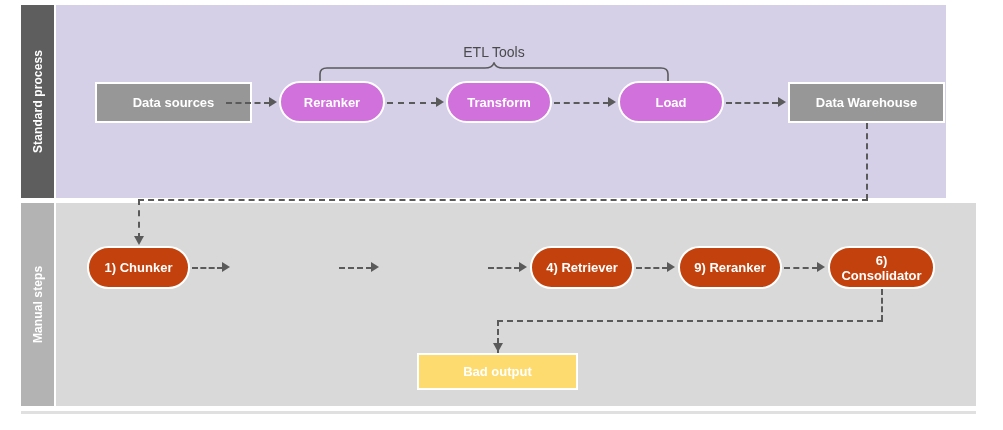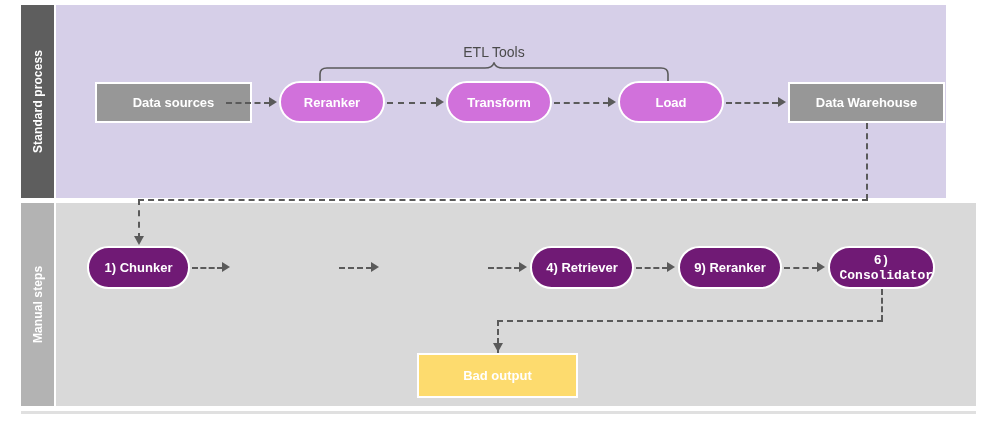--- a/index.html
+++ b/index.html
@@ -60,21 +60,21 @@
     font-weight: bold;
     font-size: 13px;
     line-height: 15px;
     box-sizing: border-box;
     border: 2px solid #ffffff;
   }
   .node.rect { border-radius: 0; }
   .node.pill { border-radius: 999px; }
   .node.gray   { background: #979797; }
   .node.purple { background: #D171DB; }
-  .node.steps  { background: #701a75; }
+  .node.steps  { background: #c2410c; }
   .node.yellow { background: #FDDB6E; }
 
   
   .hline, .vline {
     position: absolute;
     background: transparent;
   }
   .hline {
     border-top: 2px dashed #5A5A5A;
     height: 0;
@@ -181,21 +181,21 @@
 
 
   <div class="node pill steps" style="left:530px; top:246px; width:104px; height:43px;">
     <span>4) Retriever</span>
   </div>
 
   <div class="node pill steps" style="left:678px; top:246px; width:104px; height:43px;">
     <span>9) Reranker</span>
   </div>
 
-  <div class="node pill steps" style="left:828px; top:246px; width:107px; height:43px;font-family:Liberation Mono, monospace;">
+  <div class="node pill steps" style="left:828px; top:246px; width:107px; height:43px;">
     <span style="max-width:84px;">6) Consolidator</span>
   </div>
 
   <div class="hline" style="left:192px; top:267px; width:31px;"></div>
   <div class="arrow-right" style="left:222px; top:262px;"></div>
 
   <div class="hline" style="left:339px; top:267px; width:33px;"></div>
   <div class="arrow-right" style="left:371px; top:262px;"></div>
 
   <div class="hline" style="left:488px; top:267px; width:32px;"></div>
@@ -205,19 +205,19 @@
   <div class="arrow-right" style="left:667px; top:262px;"></div>
 
   <div class="hline" style="left:784px; top:267px; width:34px;"></div>
   <div class="arrow-right" style="left:817px; top:262px;"></div>
 
   <div class="vline" style="left:881px; top:289px; height:32px;"></div>
   <div class="hline" style="left:497px; top:320px; width:386px;"></div>
   <div class="vline" style="left:497px; top:320px; height:33px;"></div>
   <div class="arrow-down" style="left:493px; top:343px;"></div>
 
-  <div class="node rect yellow" style="left:417px; top:353px; width:161px; height:45px;text-align:center;">
+  <div class="node rect yellow" style="left:417px; top:353px; width:161px; height:37px;text-align:center;">
     <span>Bad output</span>
   </div>
 
   <div id="bottom-rule"></div>
 
 </div>
 
 </body></html>

